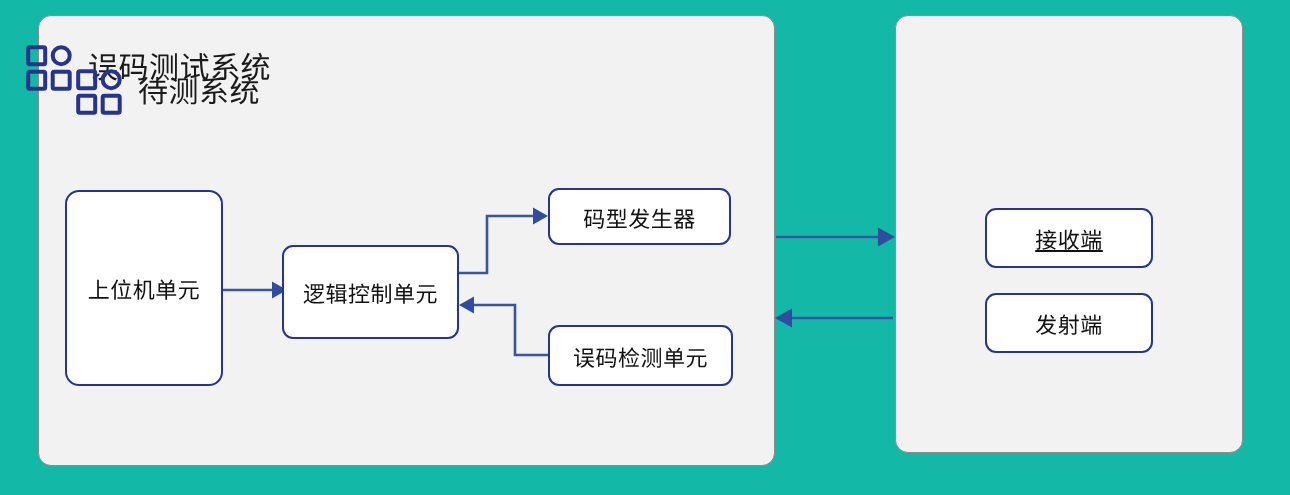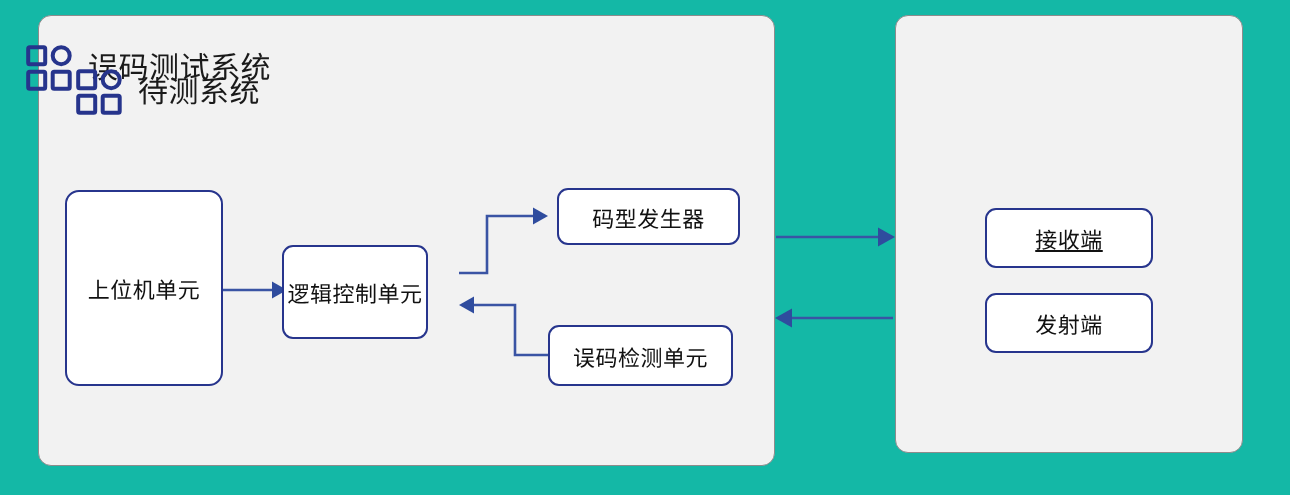--- a/index.html
+++ b/index.html
@@ -62,22 +62,22 @@
     border-radius: 11px;
     box-sizing: border-box;
     display: flex;
     align-items: center;
     justify-content: center;
     color: #111111;
     font-size: 22px;
     letter-spacing: 0.5px;
   }
   #box-host-unit        { left: 65px;  top: 190px; width: 158px; height: 196px; border-radius: 14px; }
-  #box-logic-unit       { left: 282px; top: 245px; width: 146px; height: 94px;  }
-  #box-pattern-gen      { left: 548px; top: 188px; width: 183px; height: 57px; margin-left: 9px;  }
+  #box-logic-unit       { left: 282px; top: 245px; width: 177px; height: 94px;  }
+  #box-pattern-gen      { left: 548px; top: 188px; width: 183px; height: 57px;  }
   #box-error-detect     { left: 548px; top: 325px; width: 185px; height: 61px;  }
   #box-receiver         { left: 985px; top: 208px; width: 168px; height: 60px; text-decoration: underline;  }
   #box-transmitter      { left: 985px; top: 293px; width: 168px; height: 60px; text-align: center;  }
 
   
   #connector-layer {
     position: absolute;
     left: 0;
     top: 0;
     width: 1290px;

